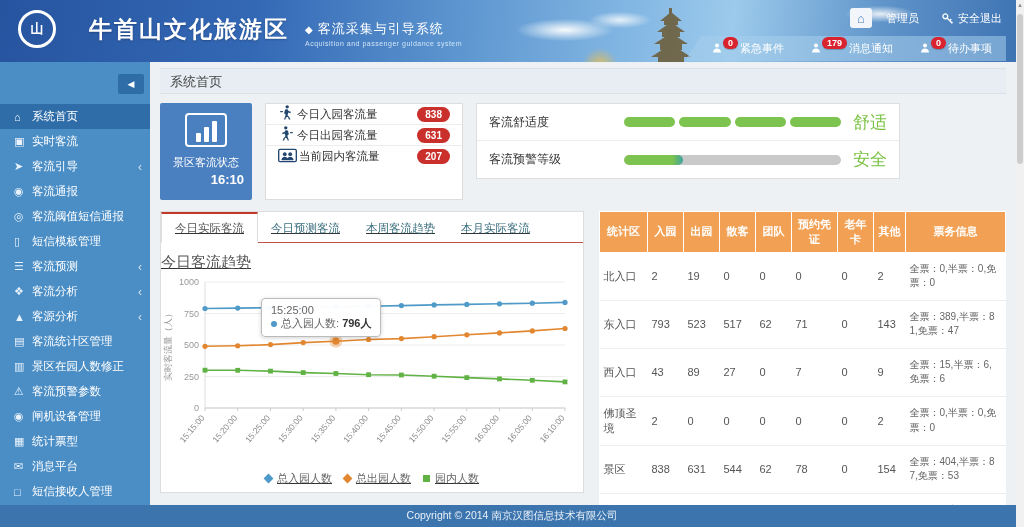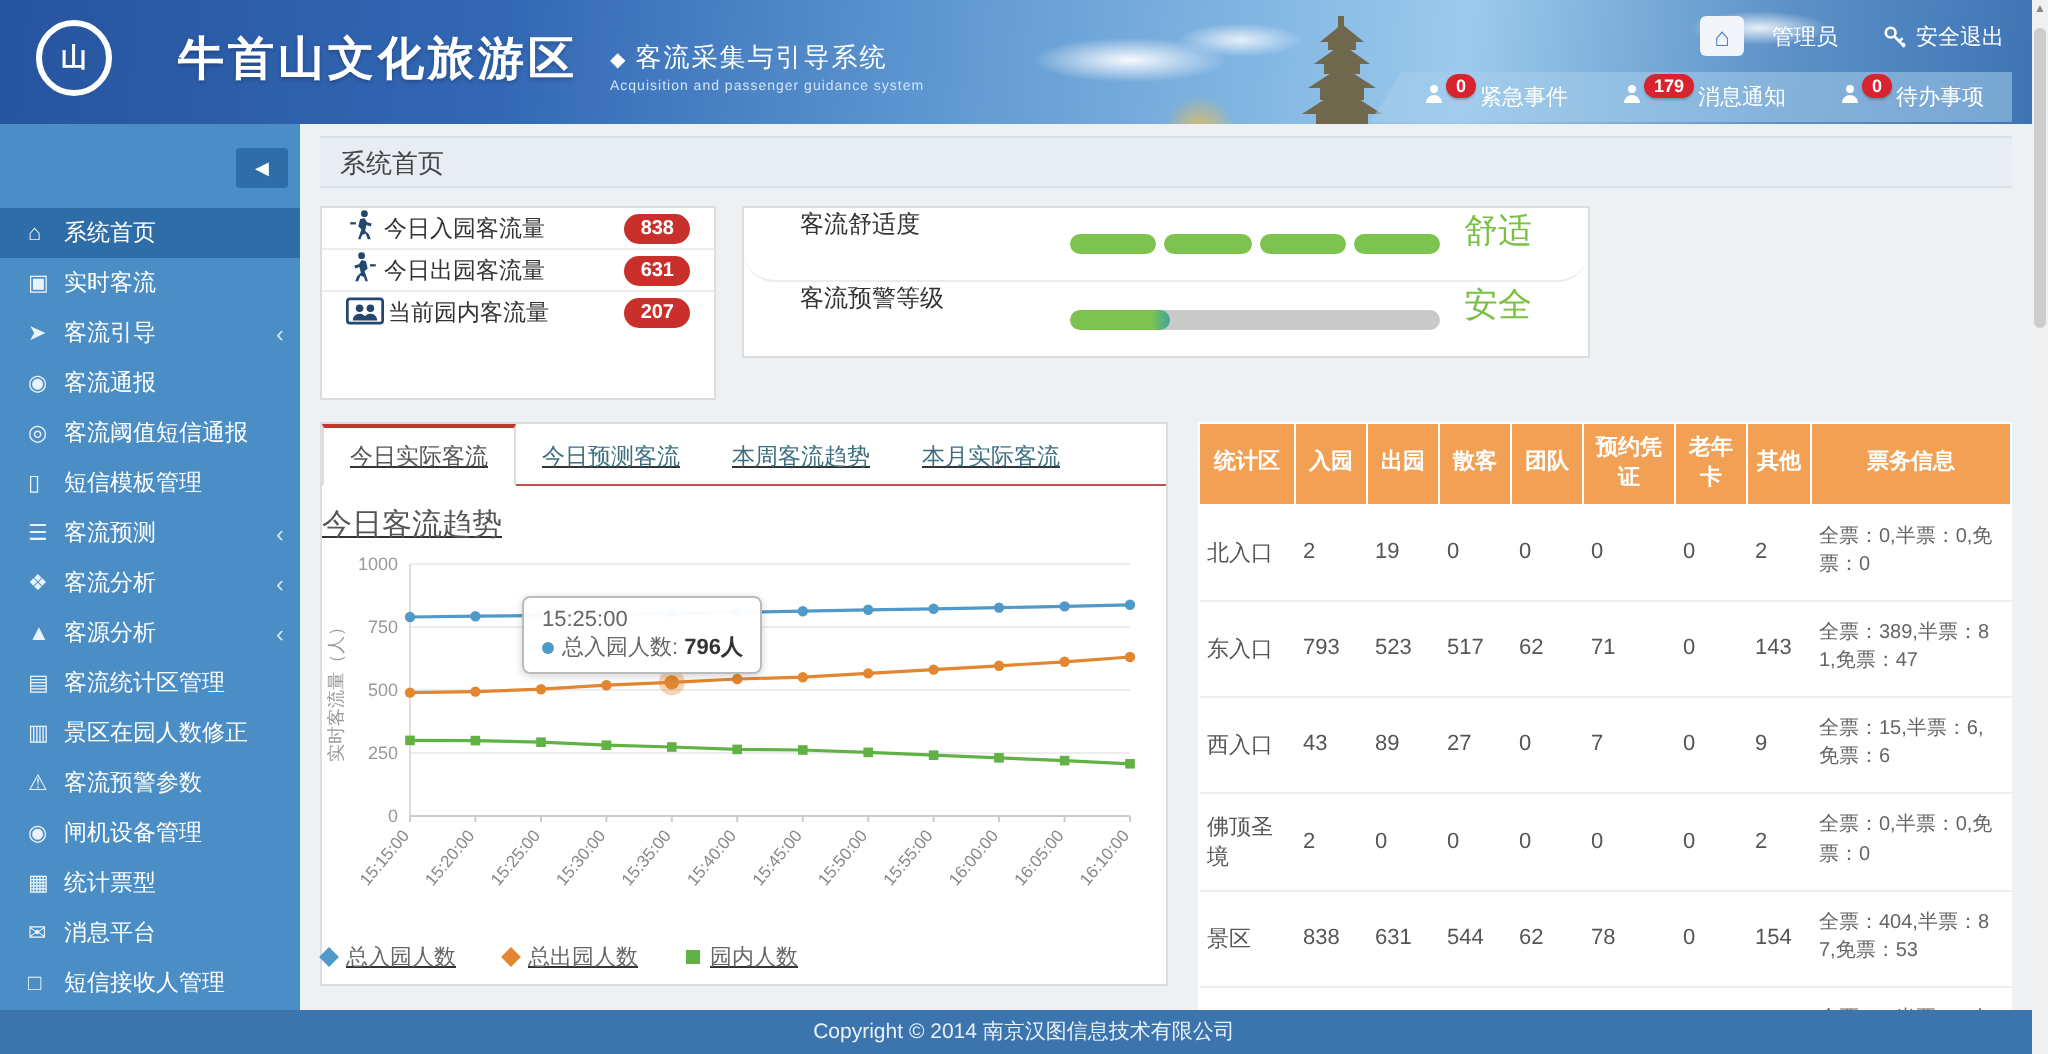--- a/index.html
+++ b/index.html
@@ -61,40 +61,40 @@
   .chart-ic { width:42px; height:34px; border:2px solid #fff; border-radius:4px; display:flex; align-items:flex-end; justify-content:center; gap:3px; padding:3px 4px; }
   .chart-ic i { display:block; width:5px; background:#fff; border-radius:1px; }
   .status-label { font-size:11px; margin-top:8px; }
   .status-time { font-size:13px; font-weight:bold; align-self:flex-end; padding-right:8px; margin-top:2px; }
   .stats-card { width:198px; height:97px; background:#fff; border:1px solid #ddd; }
   .stat-row { height:21px; display:flex; align-items:center; gap:2px; padding:0 12px; border-bottom:1px solid #ececec; }
   .stat-row:last-child { border-bottom:none;justify-content:space-between; }
   .stat-label { flex:1; font-size:11.5px; color:#333; }
   .stat-badge { background:#c9302c; color:#fff; font-size:10px; font-weight:bold; border-radius:9px; padding:2px 8px; min-width:30px; text-align:center; }
   .gauge-card { width:424px; height:76px; background:#fff; border:1px solid #ddd; }
-  .gauge-row { height:37px; display:flex; border-bottom:1px solid #ececec; padding:0 28px;border-radius:15px; }
+  .gauge-row { height:37px; display:flex; align-items:center; border-bottom:1px solid #ececec; padding:0 12px; }
   .gauge-row:last-child { border-bottom:none; }
   .gauge-label { width:135px; font-size:12px; color:#333; }
   .gauge-bar { flex:1; display:flex; gap:4px; align-items:center; margin-right:12px; }
   .seg { flex:1; height:10px; background:#7dc34f; border-radius:5px; }
   .track { flex:1; height:10px; background:#c9c9c9; border-radius:5px; overflow:hidden; }
   .fill { height:10px; border-radius:5px; background:linear-gradient(90deg,#7dc34f 82%,#3fa3a0 100%); }
   .gauge-status { width:34px; font-size:17px; color:#7ac143; }
   
   .panels-row { display:flex; gap:15px; margin-top:11px; align-items:flex-start; }
   .chart-panel { width:424px; background:#fff; border:1px solid #ddd; padding-bottom:6px;text-decoration:underline; }
   .tabbar { display:flex; border-bottom:1px solid #c0524c; background:#fff; }
   .tab { padding:7px 13px 6px; font-size:11.5px; color:#3b6e7f; cursor:pointer; border-top:2px solid transparent; margin-bottom:-1px; }
   .tab.active { color:#555; background:#fff; border:1px solid #ddd; border-top:2px solid #c0392b; border-bottom:1px solid #fff; }
   .chart-title { text-align:left; font-size:15px; color:#555; margin:10px 0 2px; }
   .chart-body { position:relative; }
   .tooltip { position:absolute; left:100px; top:24px; background:rgba(255,255,255,.97); border:1px solid #bbb; border-radius:4px; box-shadow:0 1px 4px rgba(0,0,0,.18); padding:5px 9px; font-size:11px; color:#666; z-index:5; white-space:nowrap; }
   .tooltip .dot { display:inline-block; width:6px; height:6px; border-radius:50%; background:#4f9ac8; margin-right:4px; }
   .tooltip b { color:#333; }
-  .legend { display:flex; gap:24px; margin-top:2px; }
+  .legend { display:flex; justify-content:center; gap:12px; margin-top:2px; }
   .legend-item { display:flex; align-items:center; gap:5px; font-size:11px; color:#666; cursor:pointer; }
   .lg-diamond { width:7px; height:7px; transform:rotate(45deg); }
   .lg-square { width:7px; height:7px; }
   
   .table-panel { flex:1; background:#fff; }
   table { width:100%; border-collapse:collapse; table-layout:fixed; }
   th { background:#f2a154; color:#fff; font-size:11px; font-weight:bold; padding:5px 2px; border:1px solid #fff; line-height:1.35; }
   td { font-size:11px; color:#555; padding:9px 4px; border-bottom:1px solid #eceff1; vertical-align:middle; word-break:break-all; }
   td.tk { font-size:10px; color:#666; line-height:1.45; }
   th:nth-child(1){width:48px} th:nth-child(2),th:nth-child(3),th:nth-child(4),th:nth-child(5){width:36px}
@@ -237,20 +237,29 @@
         <span class="mi-icon">□</span>
         <span class="mi-label">短信接收人管理</span>
       </div>
     </div>
 </div>
 
 <div class="main">
   <div class="page-titlebar">系统首页</div>
 
   <div class="cards-row">
+    <div class="status-card">
+      <div class="chart-ic">
+          <i style="height:9px"></i>
+          <i style="height:15px"></i>
+          <i style="height:21px"></i>
+        </div>
+      <div class="status-label">景区客流状态</div>
+      <div class="status-time">16:10</div>
+    </div>
 
     <div class="stats-card" id="stats">
         <div class="stat-row">
           <span><svg width="17" height="17" viewBox="0 0 24 24" fill="#24476f">
               <circle cx="13" cy="4" r="2.4"></circle>
               <path d="M8.5 22l2.4-7-2.2-2 1.2-5 3-1 2 3 3.2 1-.6 2-3-1-1 4 2.6 2.6 1.4 3.4h-2.1l-1.6-4-2.5 1-1 3z"></path>
               <path d="M3 10h4v1.6H3z"></path>
             </svg></span>
           <span class="stat-label">今日入园客流量</span>
           <span class="stat-badge">838</span>

